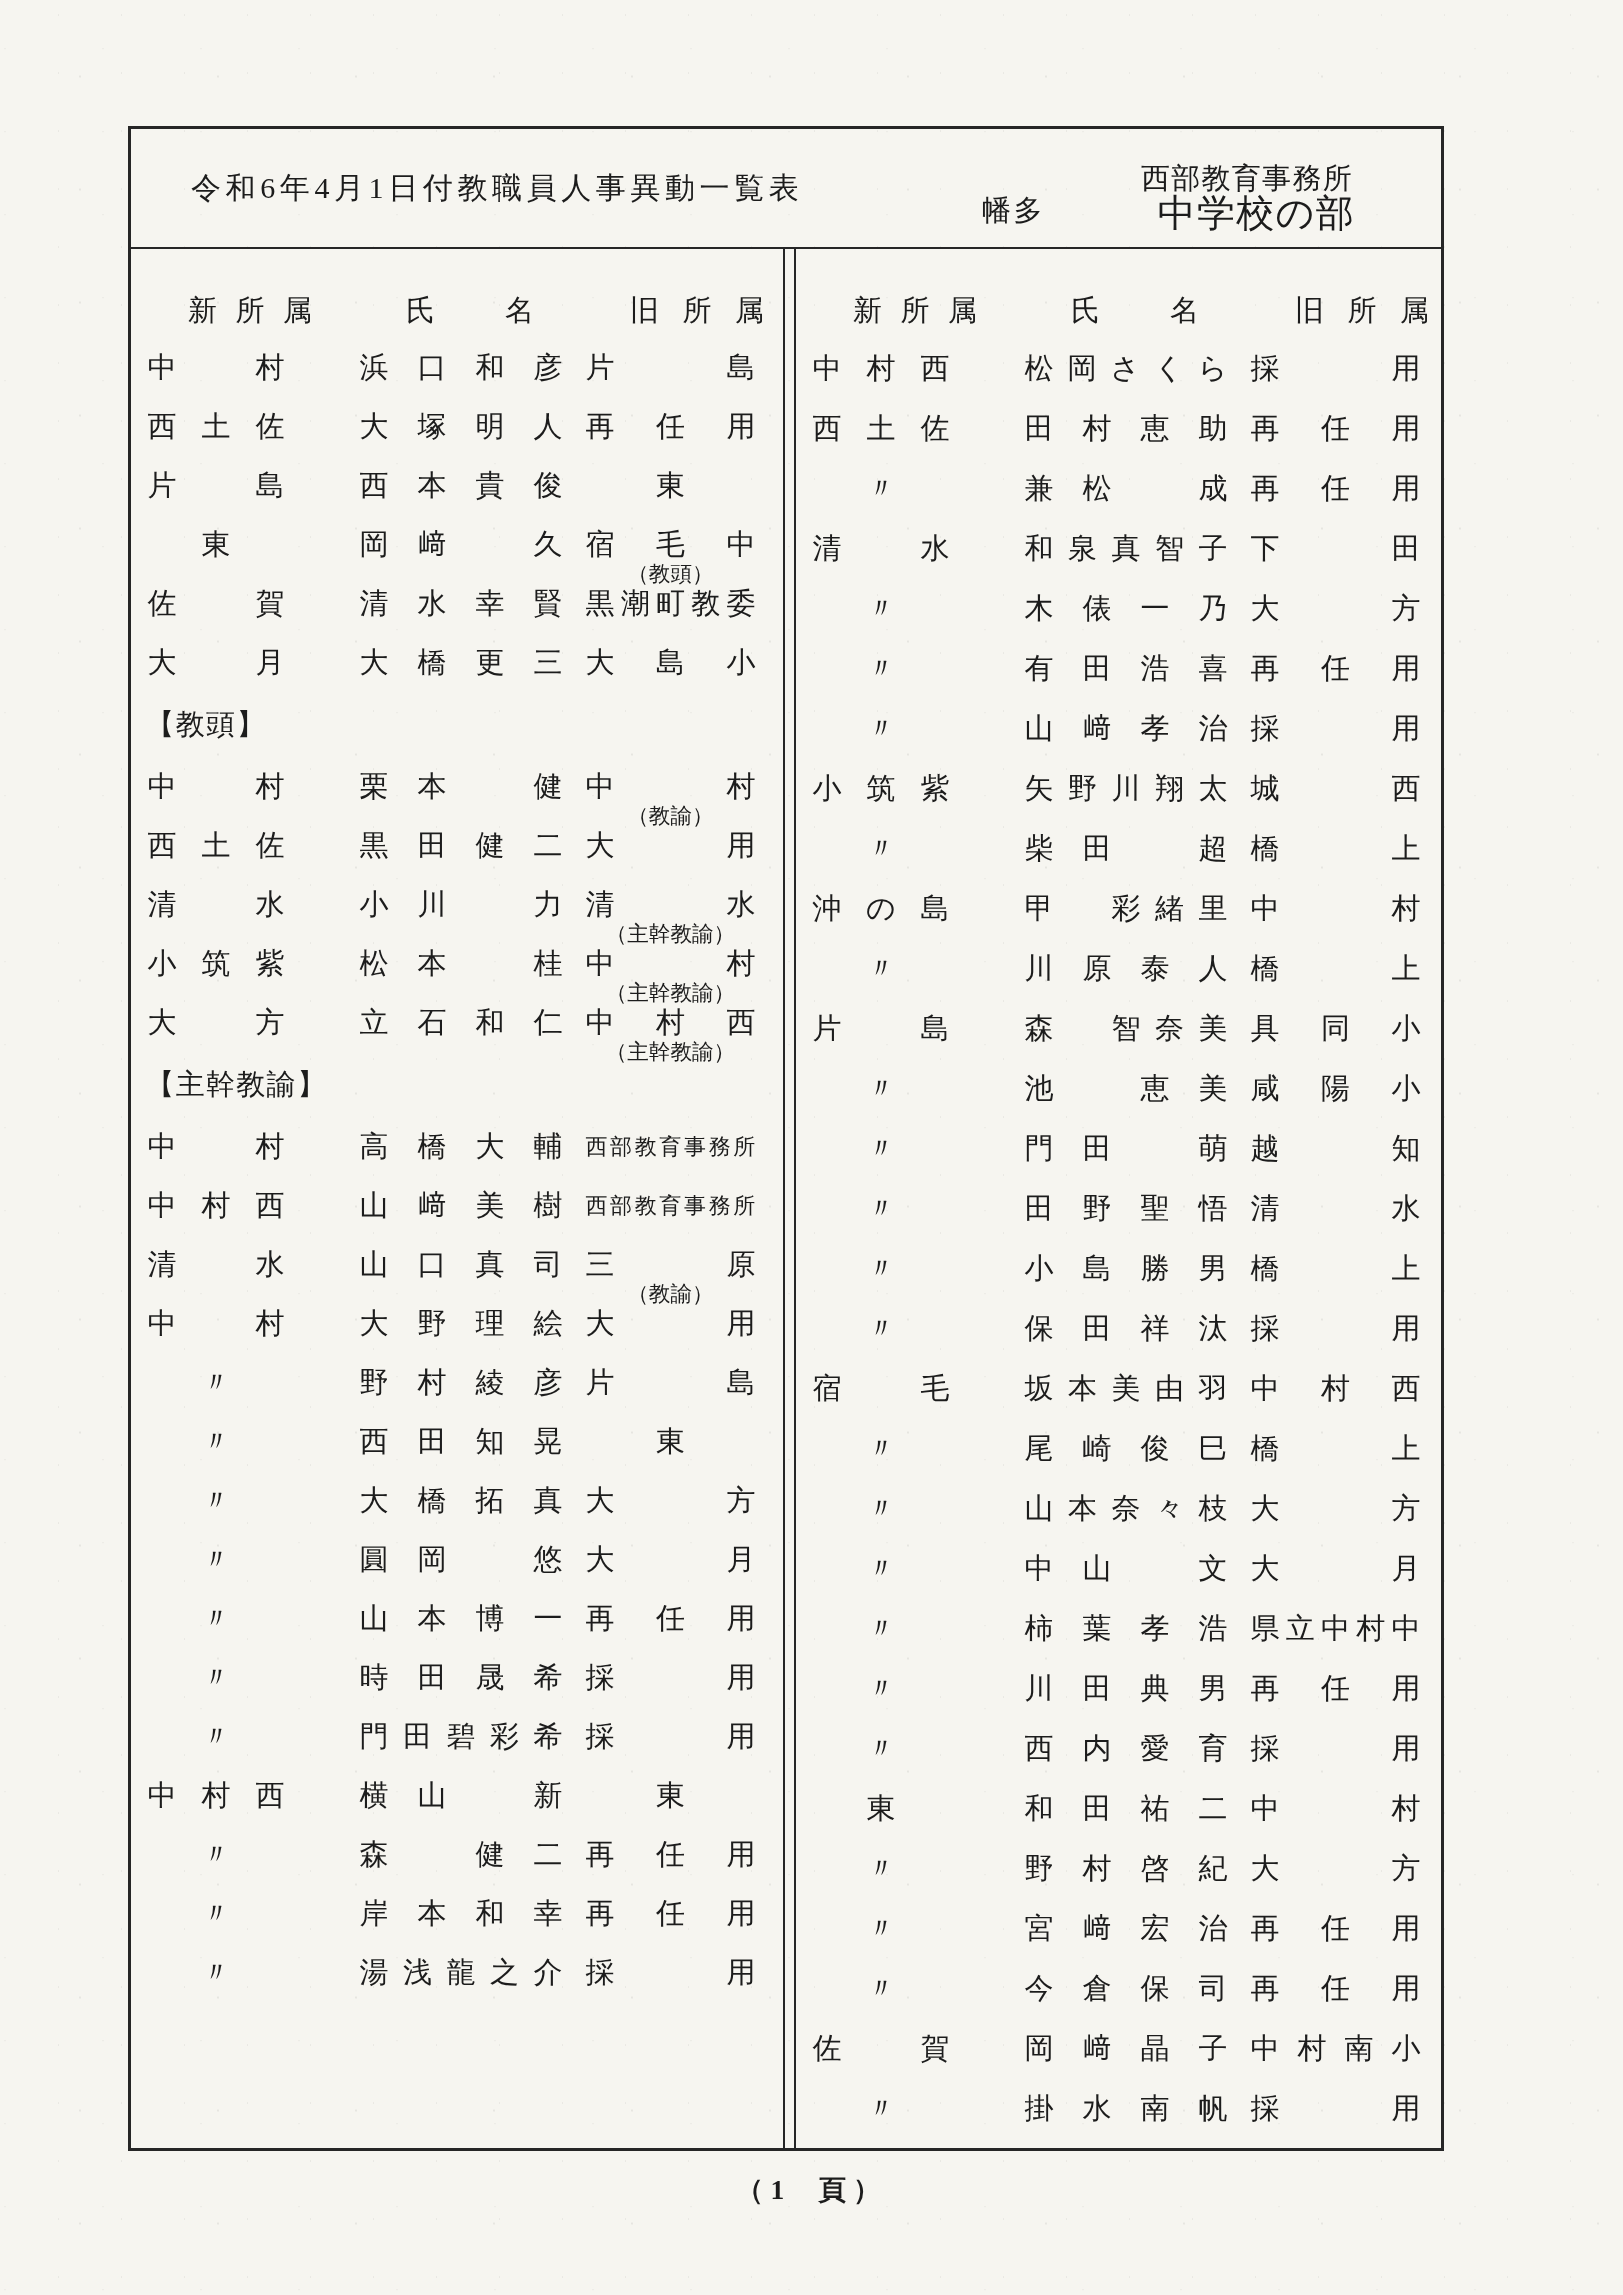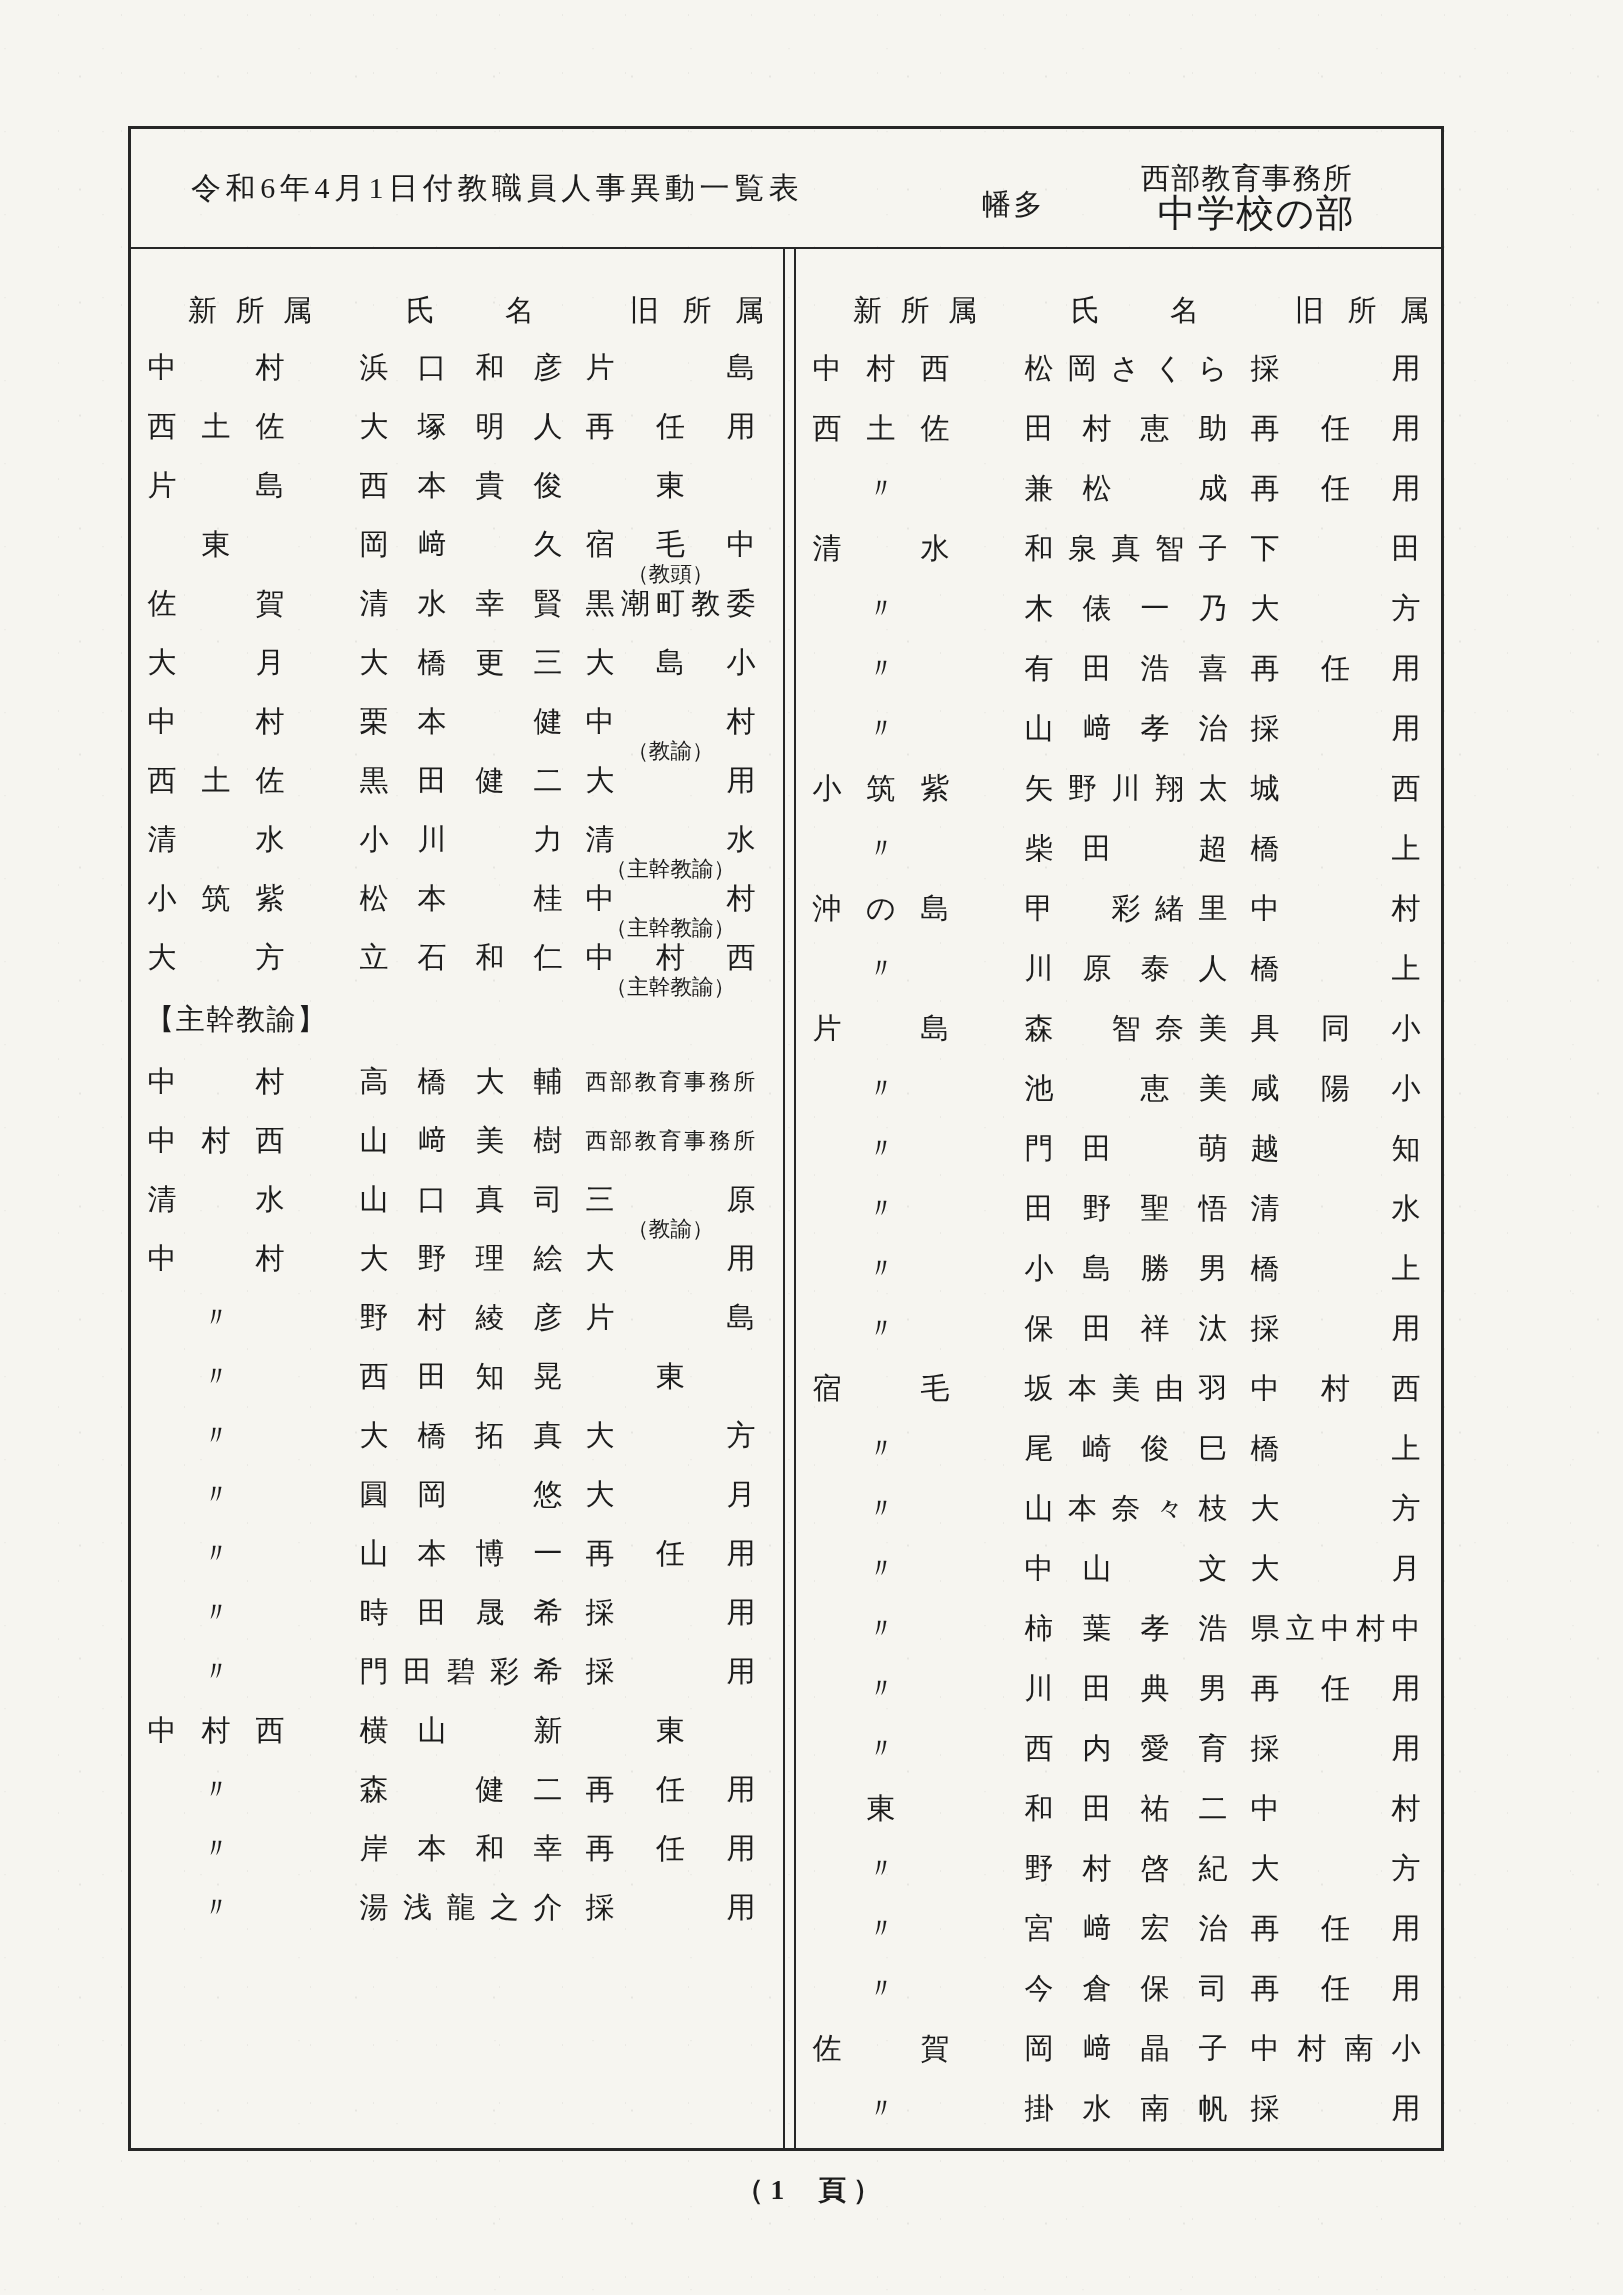--- a/index.html
+++ b/index.html
@@ -23,21 +23,21 @@
     position: absolute; left: 128px; top: 126px;
     width: 1316px; height: 2025px;
     border: 3.3px solid #262626; box-sizing: border-box;
   }
   .band { position: relative; height: 120px; border-bottom: 2.6px solid #262626; box-sizing: border-box; }
   .title {
     position: absolute; left: 60px; top: 50%; transform: translateY(-50%);
     font-size: 30px; letter-spacing: 4.6px; white-space: nowrap;
   }
   .office  { position: absolute; right: 88px; top: 30px;  font-size: 29px; letter-spacing: 1.3px; white-space: nowrap; }
-  .district{ position: absolute; left: 851px; bottom: 22px; font-size: 29px; letter-spacing: 2.6px; white-space: nowrap; }
+  .district{ position: absolute; left: 851px; bottom: 16px; font-size: 29px; letter-spacing: 2.6px; white-space: nowrap; }
   .bu-label{ position: absolute; right: 86px; bottom: 8px; font-size: 38px; letter-spacing: 1.3px; white-space: nowrap; font-family: Liberation Mono, monospace; }
 
   .cols { position: absolute; left: 0; top: 120px; right: 0; bottom: 0; display: flex; }
   .col { box-sizing: border-box; padding-top: 33px; }
   .col-left  { width: 652px; }
   .divider   { width: 13px; border-left: 2.6px solid #262626; border-right: 2.6px solid #262626; box-sizing: border-box; }
   .col-right { flex: 1; }
 
   .hdr-row { height: 56px; display: flex; align-items: center; }
   .data-row { height: 59px; display: flex; align-items: center; }
@@ -193,20 +193,21 @@
                 <span class="ch">橋</span>
                 <span class="ch">更</span>
                 <span class="ch">三</span>
               </span>
               <span class="row-cell c3 spread">
                 <span class="ch">大</span>
                 <span class="ch">島</span>
                 <span class="ch">小</span>
               </span>
             </div>
+            <div class="section-row">【教頭】</div>
             <div class="data-row">
               <span class="row-cell c1 spread">
                 <span class="ch">中</span>
                 <span class="ch">村</span>
               </span>
               <span class="row-cell c2 spread">
                 <span class="ch">栗</span>
                 <span class="ch">本</span>
                 <span class="ch">　</span>
                 <span class="ch">健</span>

